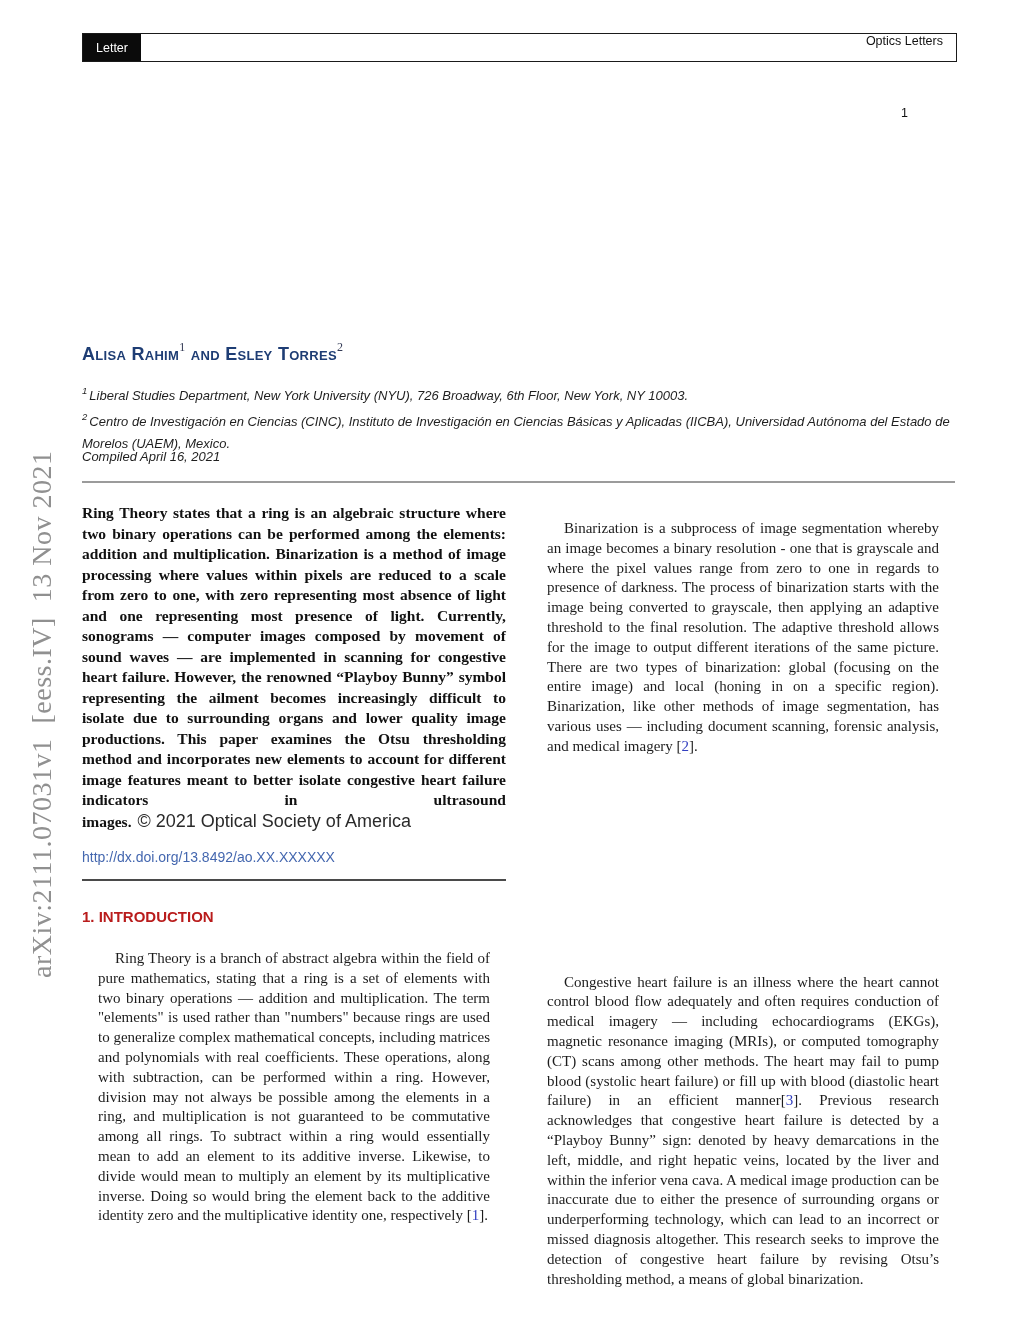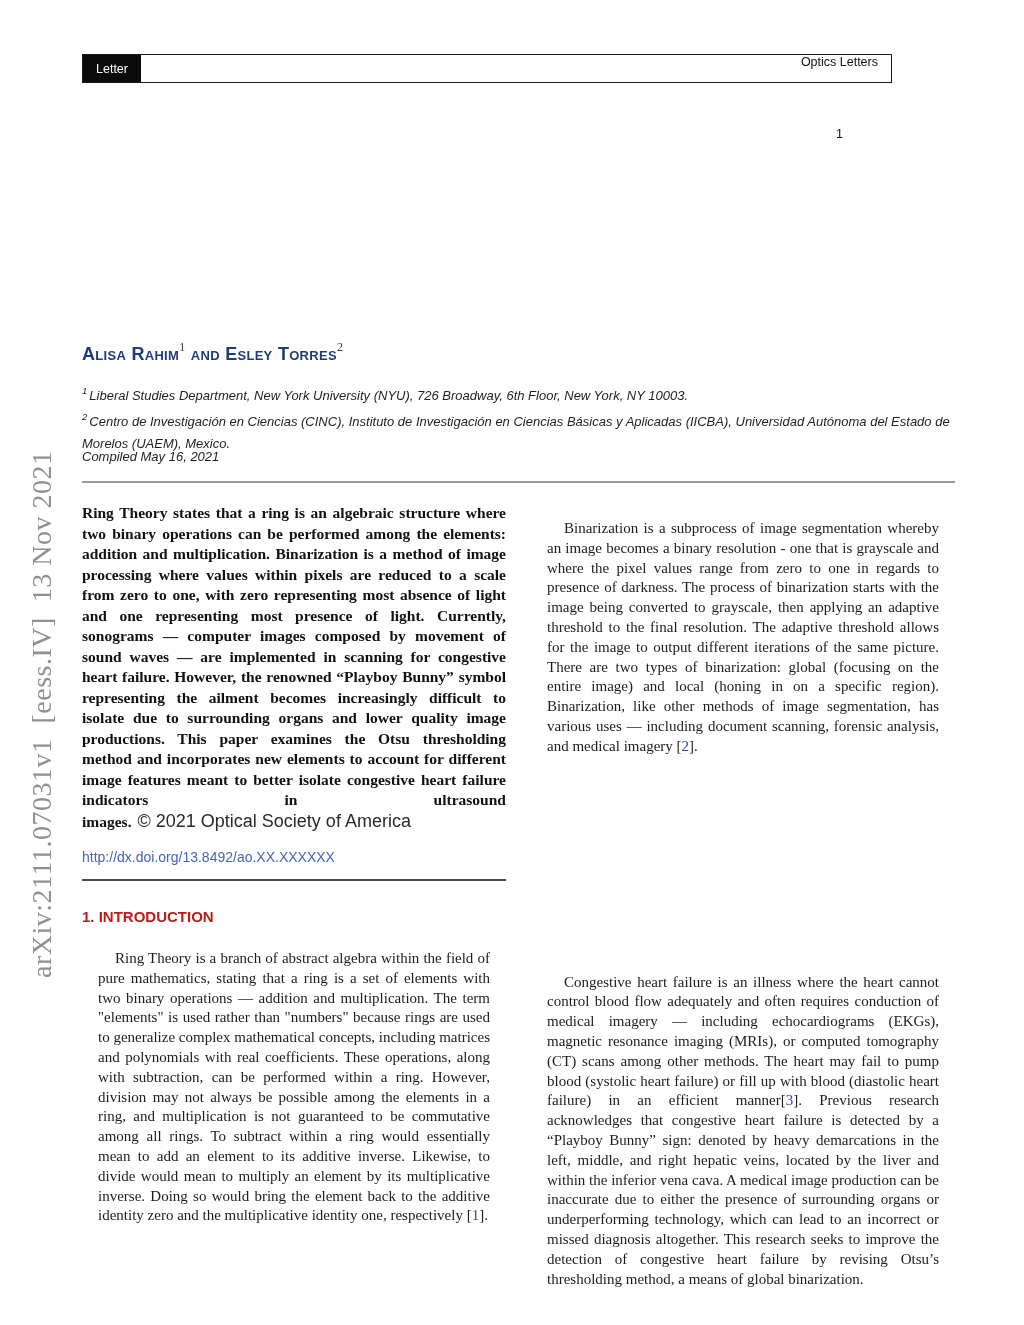--- a/index.html
+++ b/index.html
@@ -10,28 +10,27 @@
     background: #ffffff;
     overflow: hidden;
     font-family: "Liberation Serif", serif;
     color: #1c1c1c;
   }
 
   
   .header {
     position: absolute;
     left: 82px; top: 33px;
-    width: 810px; height: 29px;
+    width: 875px; height: 29px;
     border: 1.5px solid #1a1a1a;
     box-sizing: border-box;
     display: flex;
     align-items: stretch;
     font-family: "Liberation Sans", sans-serif;
     font-size: 12.5px;
-    margin-top: 21px;
   }
   .header-badge {
     background: #0b0b0b;
     color: #ffffff;
     display: flex;
     align-items: center;
     padding: 0 13px;
   }
   .header-right {
     margin-left: auto;
@@ -202,21 +201,21 @@
   <div class="arxiv-watermark">arXiv:2111.07031v1  [eess.IV]  13 Nov 2021</div>
 
 
   <div class="authors-line"><span>Alisa Rahim</span><sup>1</sup><span> and </span><span>Esley Torres</span><sup>2</sup></div>
 
   <div class="affiliations">
     <div class="affil"><sup>1</sup><span>Liberal Studies Department, New York University (NYU), 726 Broadway, 6th Floor, New York, NY 10003.</span></div>
     <div class="affil"><sup>2</sup><span>Centro de Investigación en Ciencias (CINC), Instituto de Investigación en Ciencias Básicas y Aplicadas (IICBA), Universidad Autónoma del Estado de Morelos (UAEM), Mexico.</span></div>
   </div>
 
-  <div class="compiled-date">Compiled May 16, 2021</div>
+  <div class="compiled-date">Compiled April 16, 2021</div>
 
   <div class="rule-top"></div>
 
   <div class="col-left">
     <p class="abstract-paragraph"><span>Ring Theory states that a ring is an algebraic structure where two binary operations can be performed among the elements: addition and multiplication. Binarization is a method of image processing where values within pixels are reduced to a scale from zero to one, with zero representing most absence of light and one representing most presence of light. Currently, sonograms — computer images composed by movement of sound waves — are implemented in scanning for congestive heart failure. However, the renowned “Playboy Bunny” symbol representing the ailment becomes increasingly difficult to isolate due to surrounding organs and lower quality image productions. This paper examines the Otsu thresholding method and incorporates new elements to account for different image features meant to better isolate congestive heart failure indicators in ultrasound images.</span><span class="copyright-note">© 2021 Optical Society of America</span></p>
     <a href="#" class="doi-link">http://dx.doi.org/13.8492/ao.XX.XXXXXX</a>
     <div class="rule-abstract"></div>
     <h2 class="introduction-heading">1. INTRODUCTION</h2>
     <p class="body-paragraph intro-paragraph"><span>Ring Theory is a branch of abstract algebra within the field of pure mathematics, stating that a ring is a set of elements with two binary operations — addition and multiplication. The term "elements" is used rather than "numbers" because rings are used to generalize complex mathematical concepts, including matrices and polynomials with real coefficients. These operations, along with subtraction, can be performed within a ring. However, division may not always be possible among the elements in a ring, and multiplication is not guaranteed to be commutative among all rings. To subtract within a ring would essentially mean to add an element to its additive inverse. Likewise, to divide would mean to multiply an element by its multiplicative inverse. Doing so would bring the element back to the additive identity zero and the multiplicative identity one, respectively [</span><a href="#" class="cite-link">1</a><span>].</span></p>
   </div>

